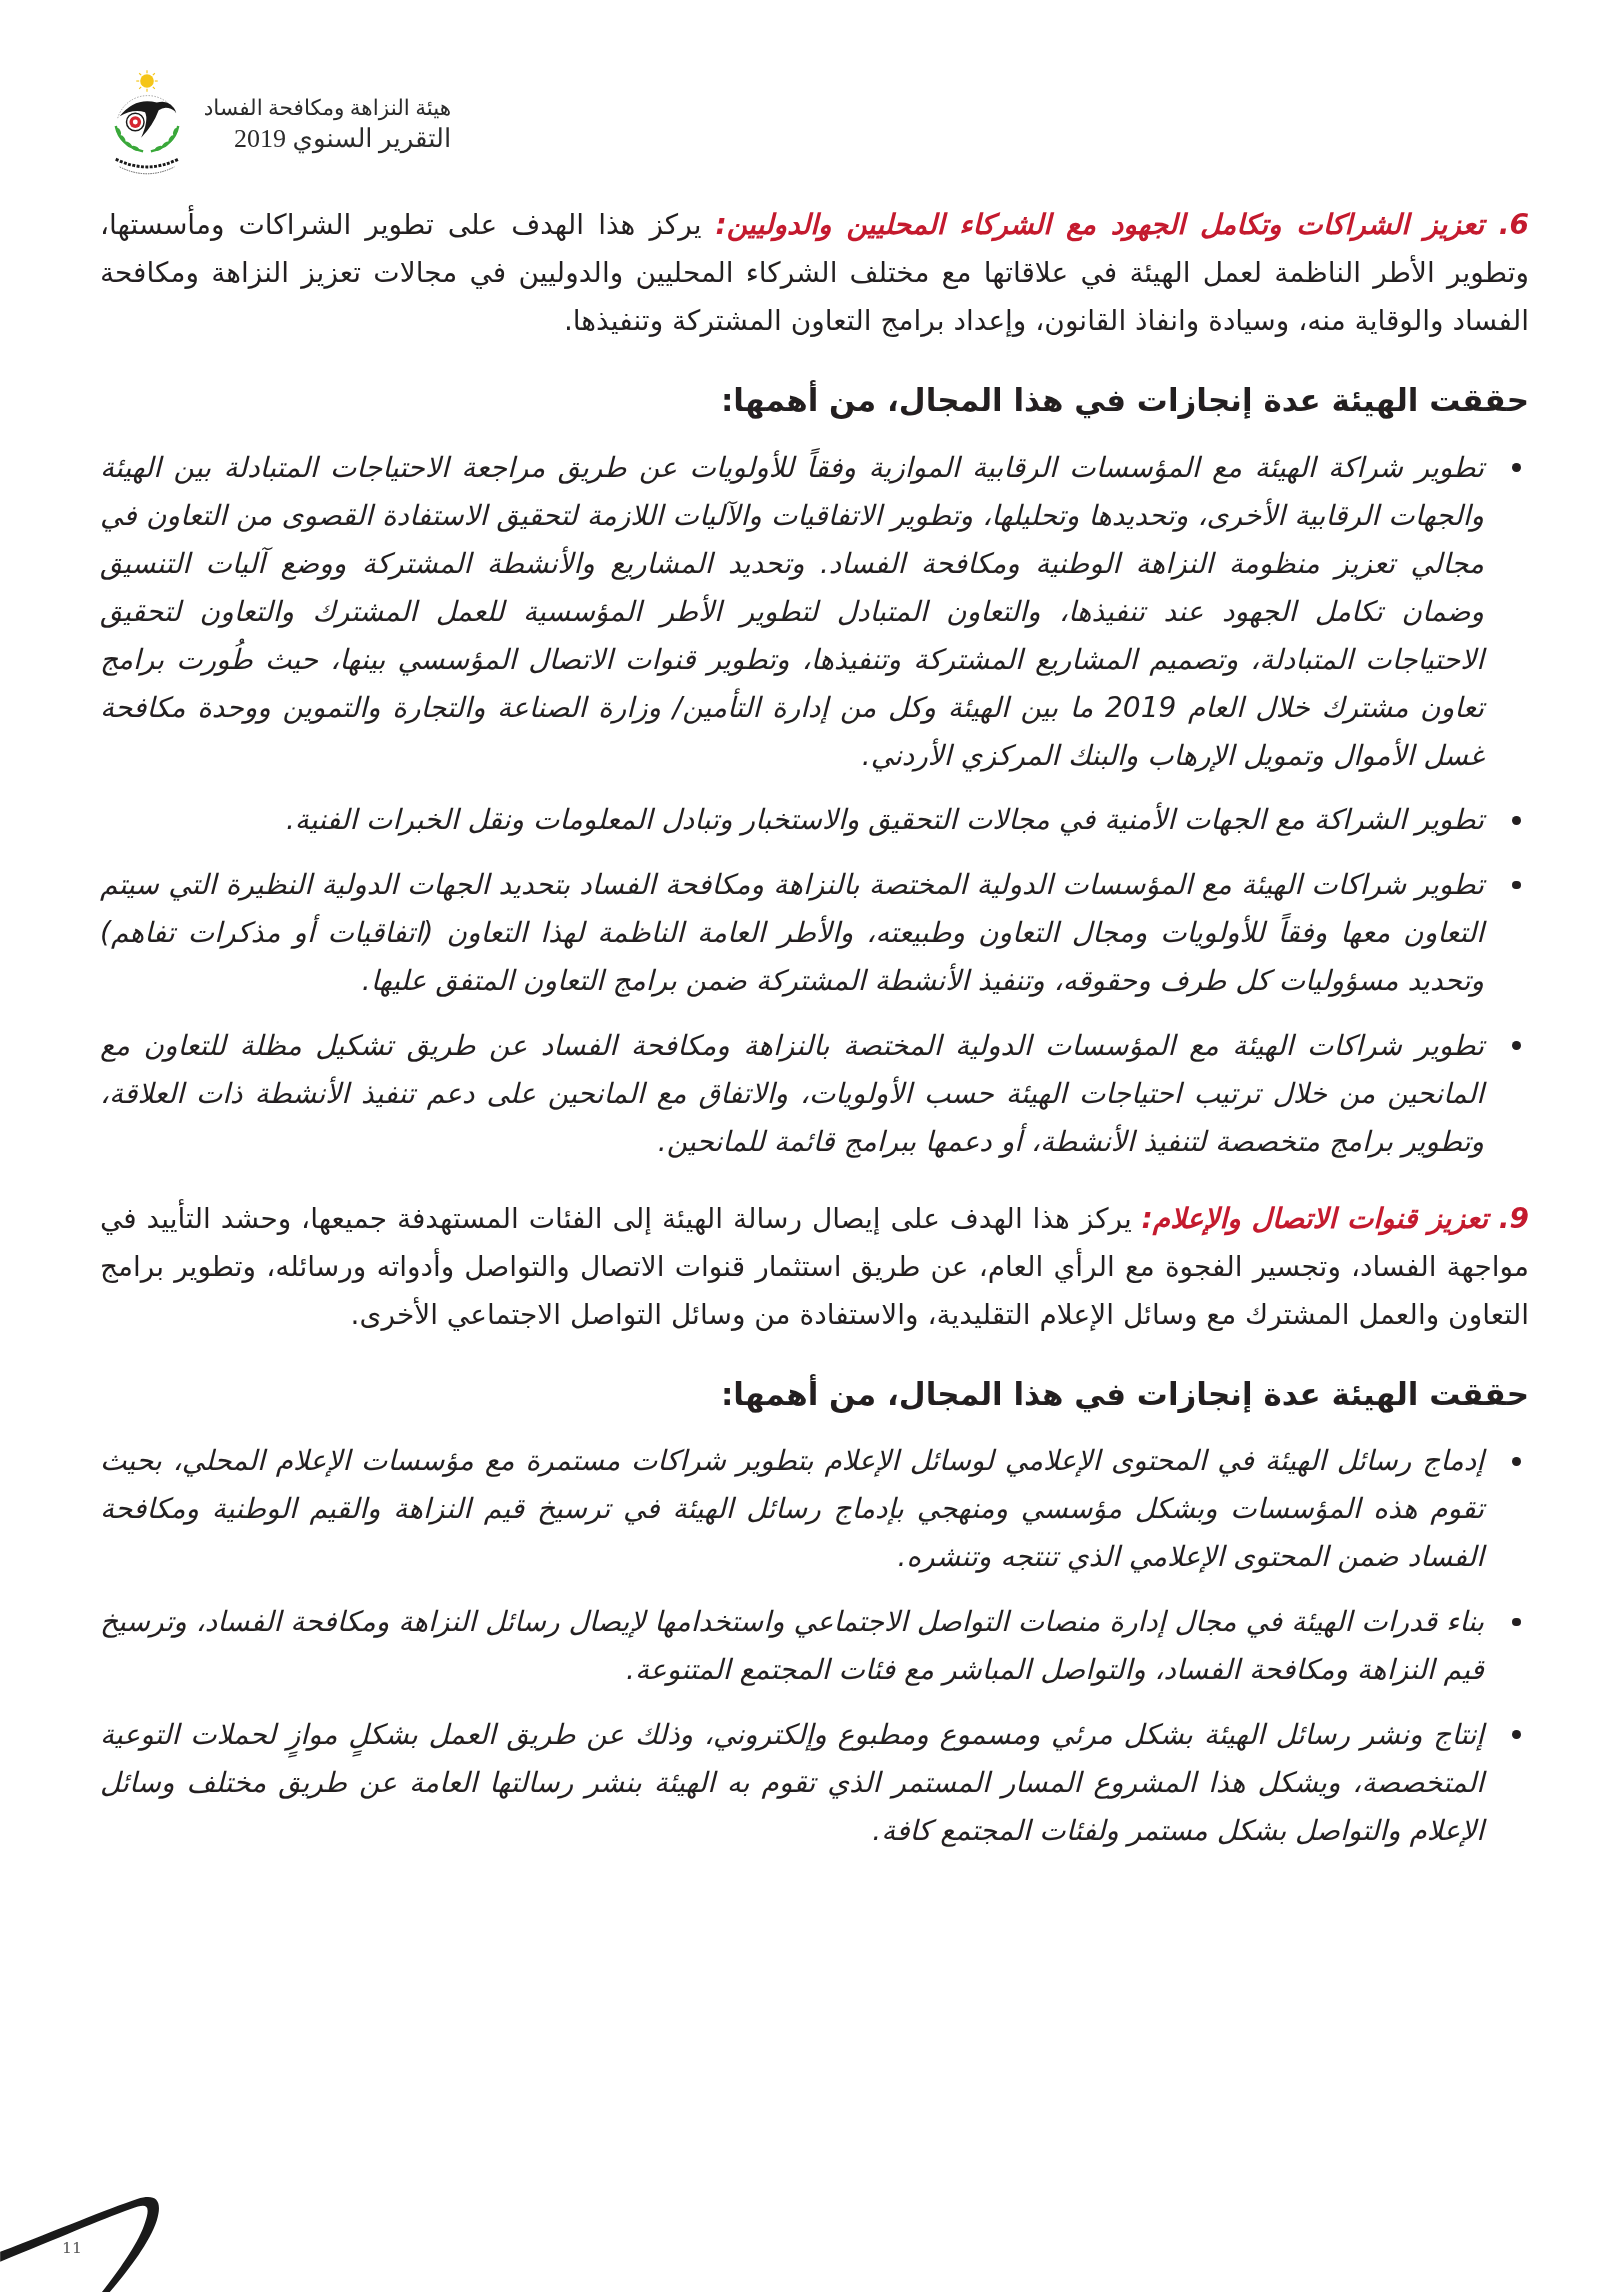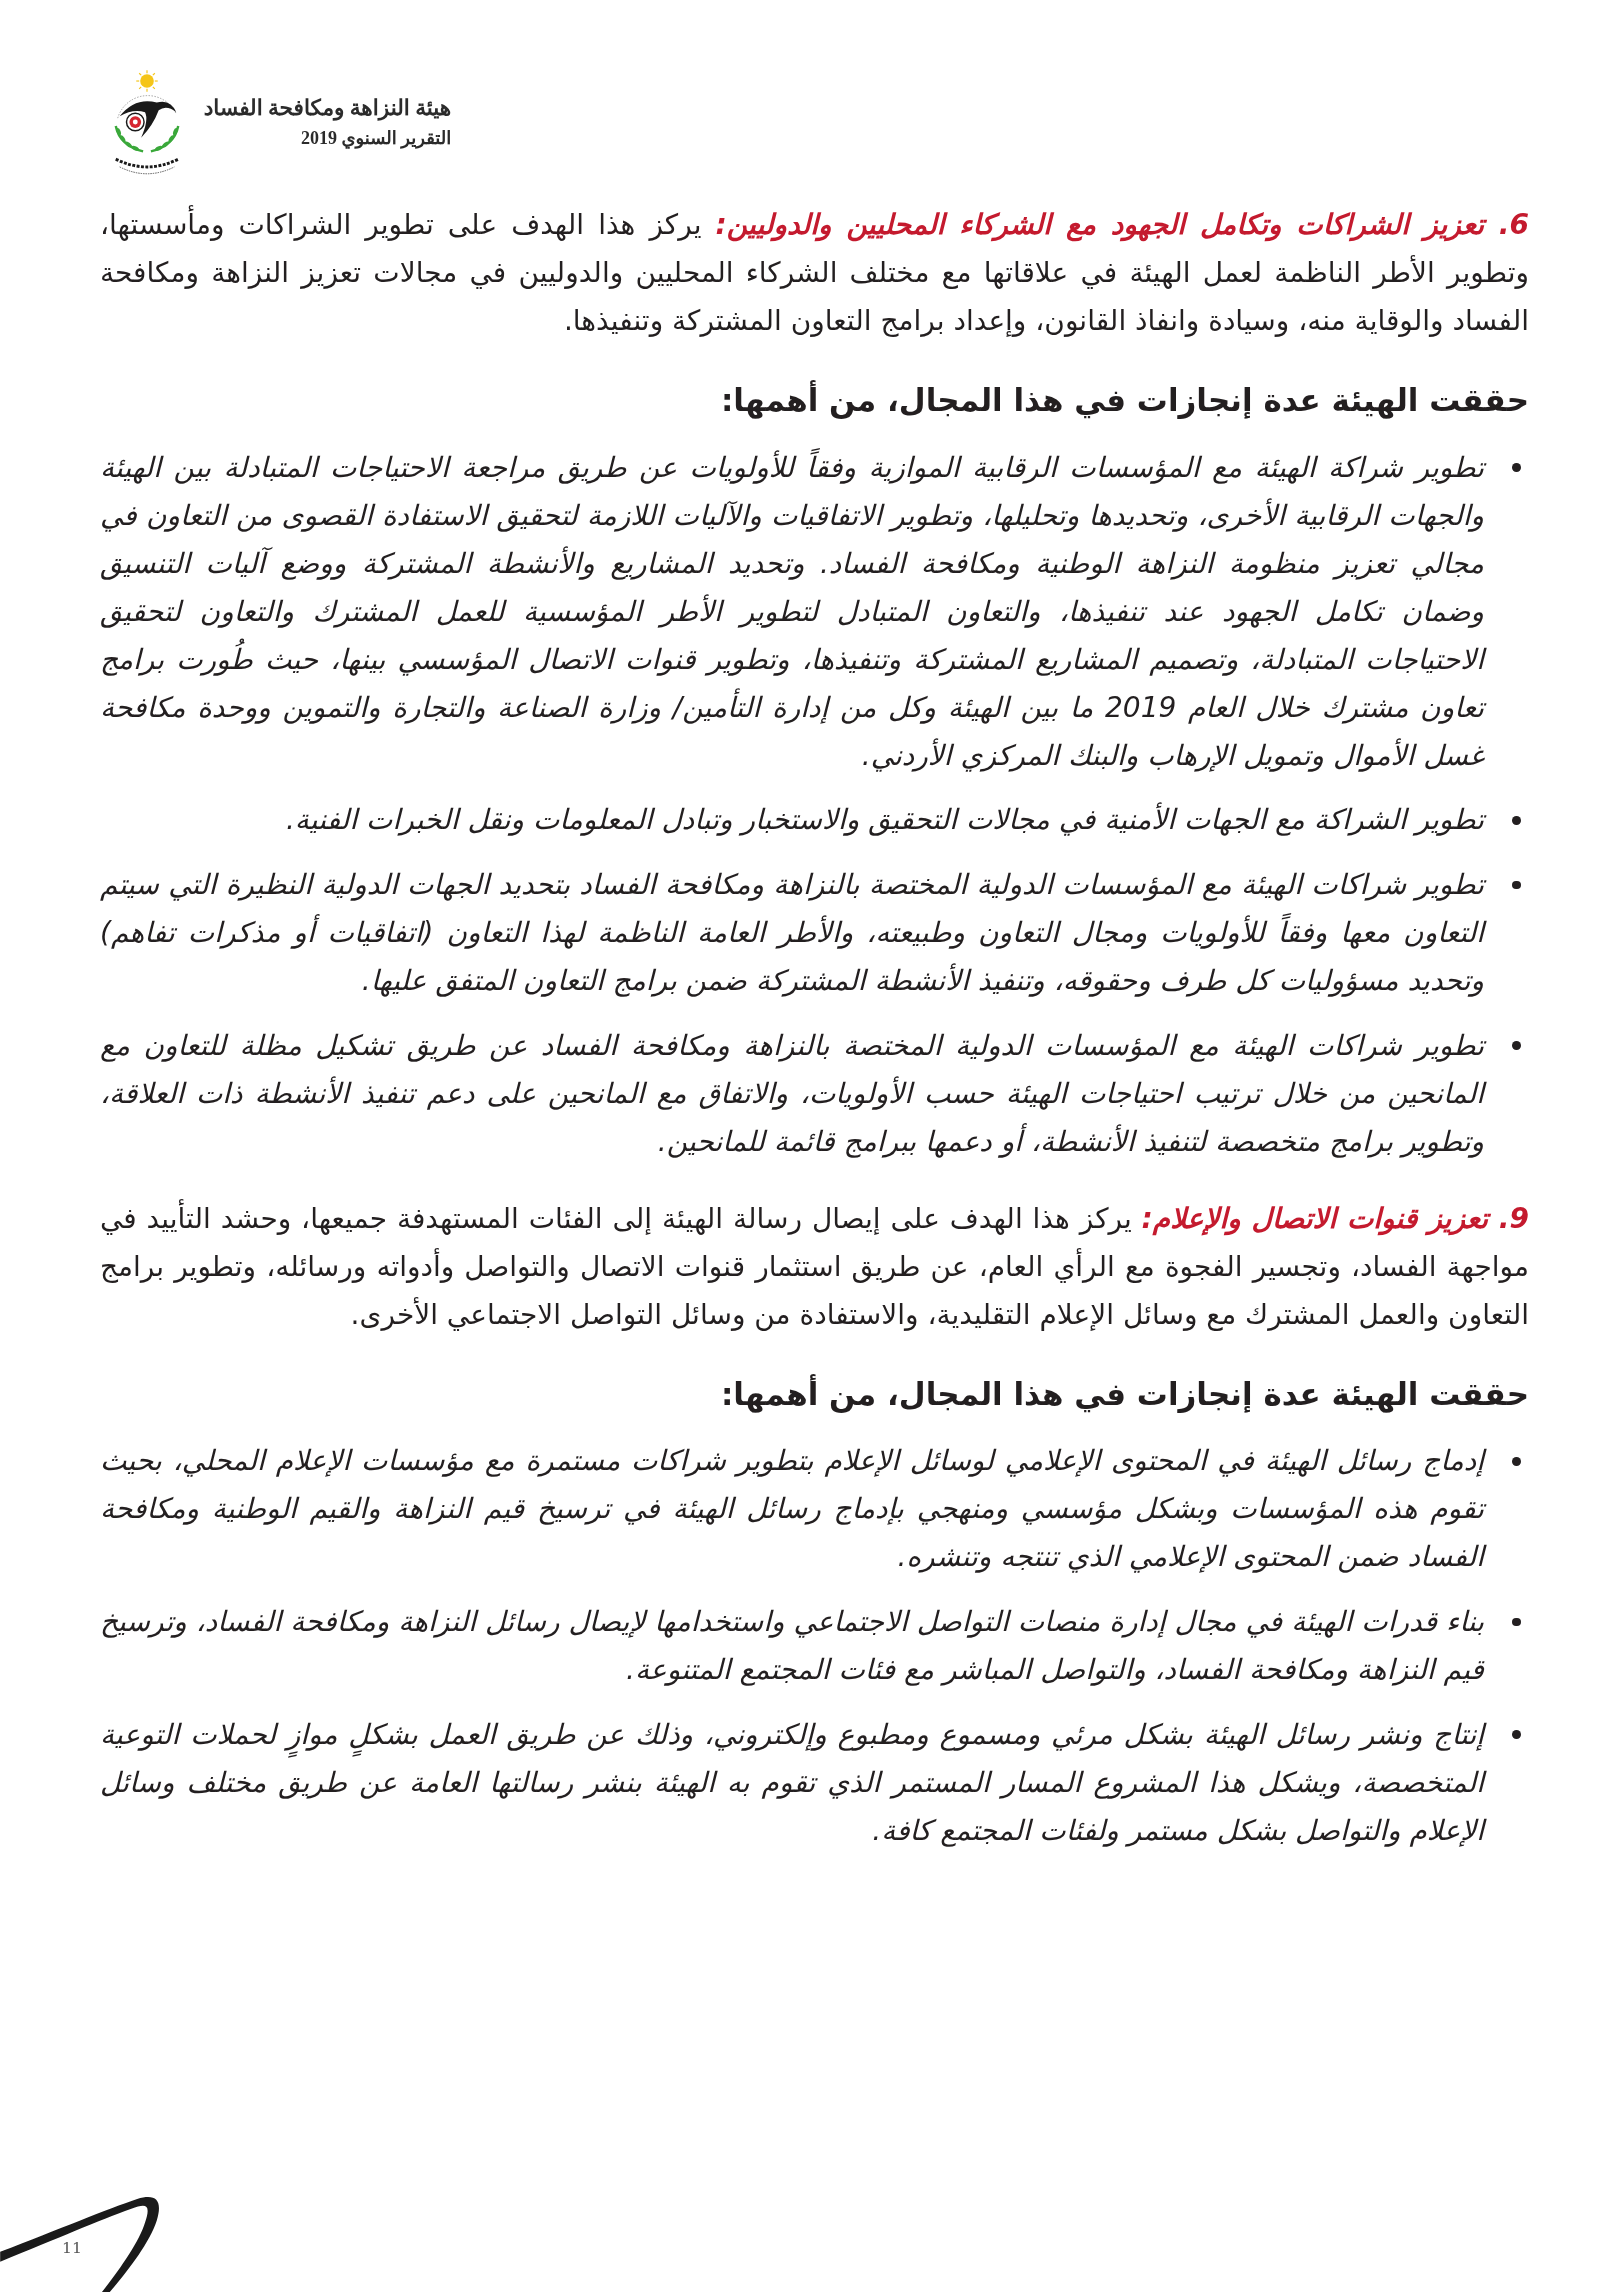--- a/index.html
+++ b/index.html
@@ -26,29 +26,29 @@
   }
   .logo {
     width: 82px;
     height: 108px;
     position: relative;
   }
   .header-text {
     direction: rtl;
     text-align: right;
     font-family: "Liberation Serif", serif;
-    font-weight: bold;
+    font-weight: normal;
     color: #2b2b2b;
   }
   .header-org {
     font-size: 21.6px;
     line-height: 31px;
   }
   .header-report {
-    font-size: 18px;
+    font-size: 26px;
     line-height: 29px;
   }
   .content {
     position: absolute;
     top: 201px;
     left: 100px;
     width: 1429px;
     direction: rtl;
     text-align: justify;
     text-align-last: right;

